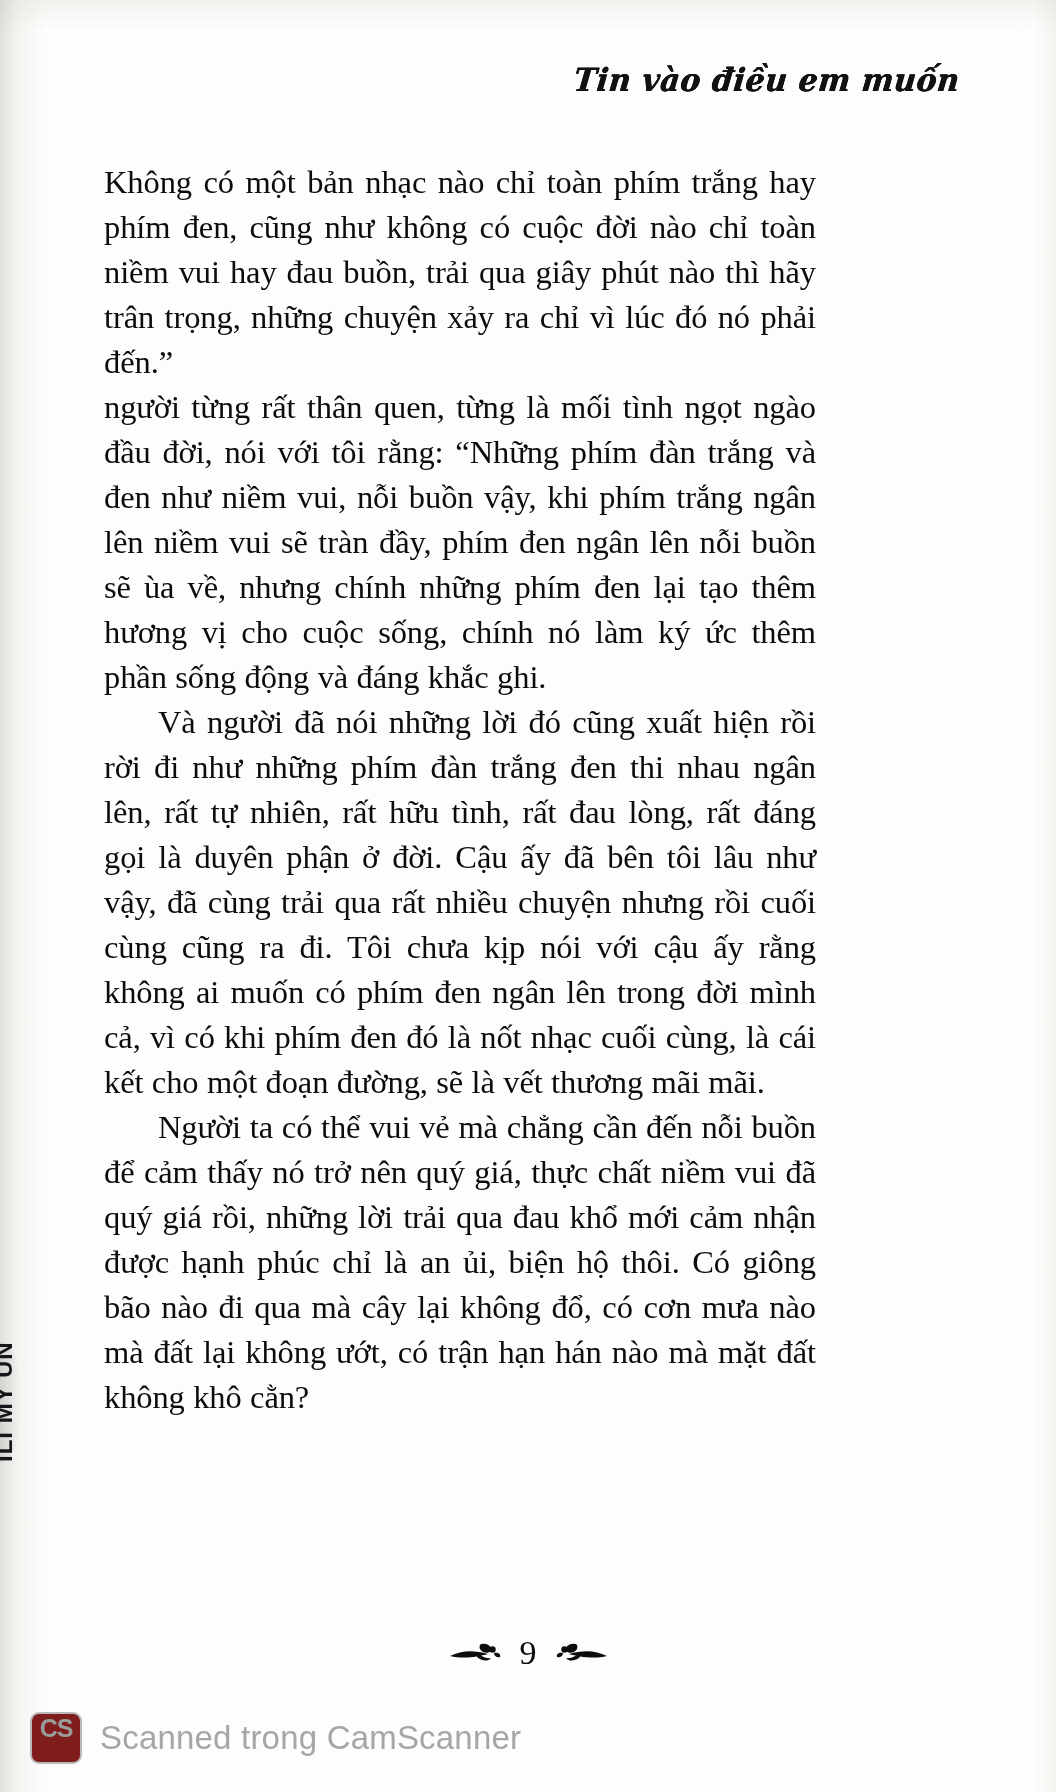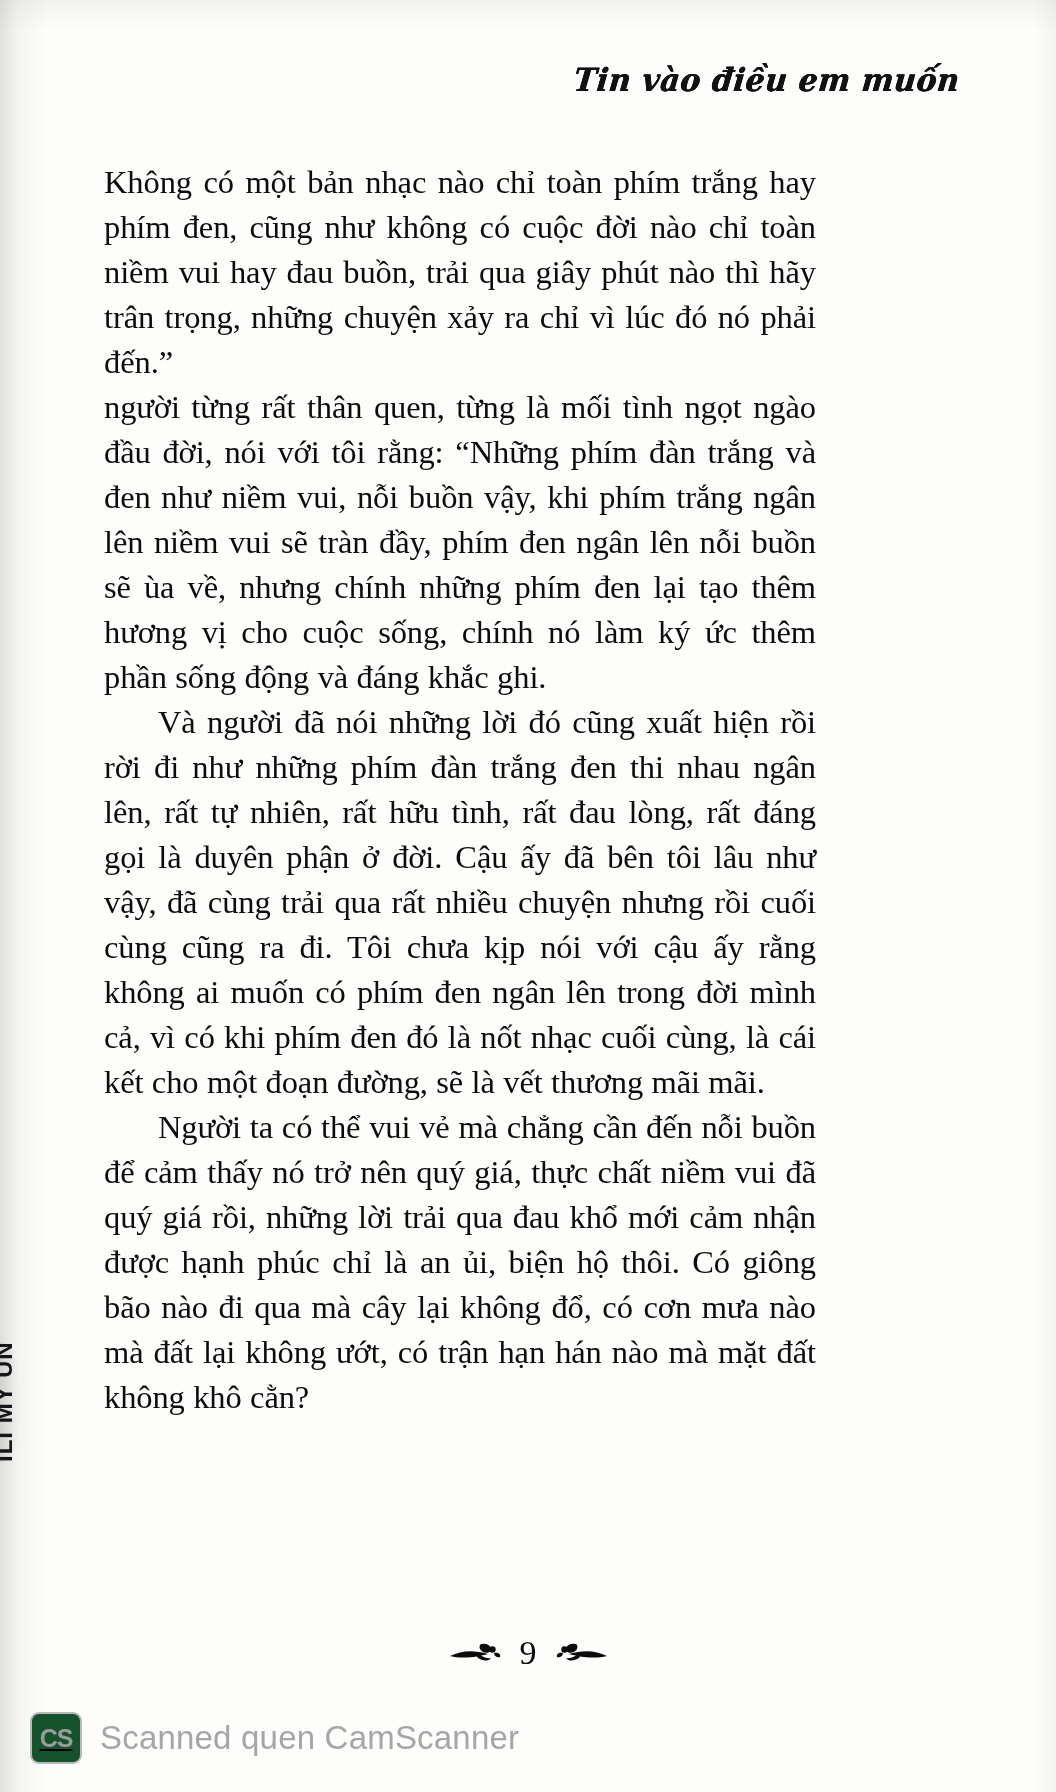--- a/index.html
+++ b/index.html
@@ -142,27 +142,25 @@
     left: 30px;
     top: 1712px;
     display: flex;
     align-items: center;
     gap: 18px;
   }
   .cs-badge {
     width: 52px;
     height: 52px;
     border-radius: 9px;
-    background: #14532d;
+    background: #7f1d1d;
     border: 2.5px solid #b9b9b9;
     display: flex;
-    align-items: center;
     justify-content: center;
     box-sizing: border-box;
-    text-decoration: underline;
   }
   .cs-badge span {
     font-family: "Liberation Sans", sans-serif;
     font-weight: 700;
     font-size: 25px;
     color: #9b9b9b;
     letter-spacing: -1px;
   }
   .wm-text {
     font-family: "Liberation Sans", sans-serif;
@@ -217,16 +215,16 @@
           <path d="M46 13 C 50 12, 53 14, 52 17 C 49 18, 46 16, 46 13 Z"></path>
         </g>
       </svg>
     </span>
   </div>
 
   <div class="watermark">
     <div class="cs-badge">
       <span>CS</span>
     </div>
-    <div class="wm-text">Scanned quen CamScanner</div>
+    <div class="wm-text">Scanned trong CamScanner</div>
   </div>
 
 </div>
 
 </body></html>

